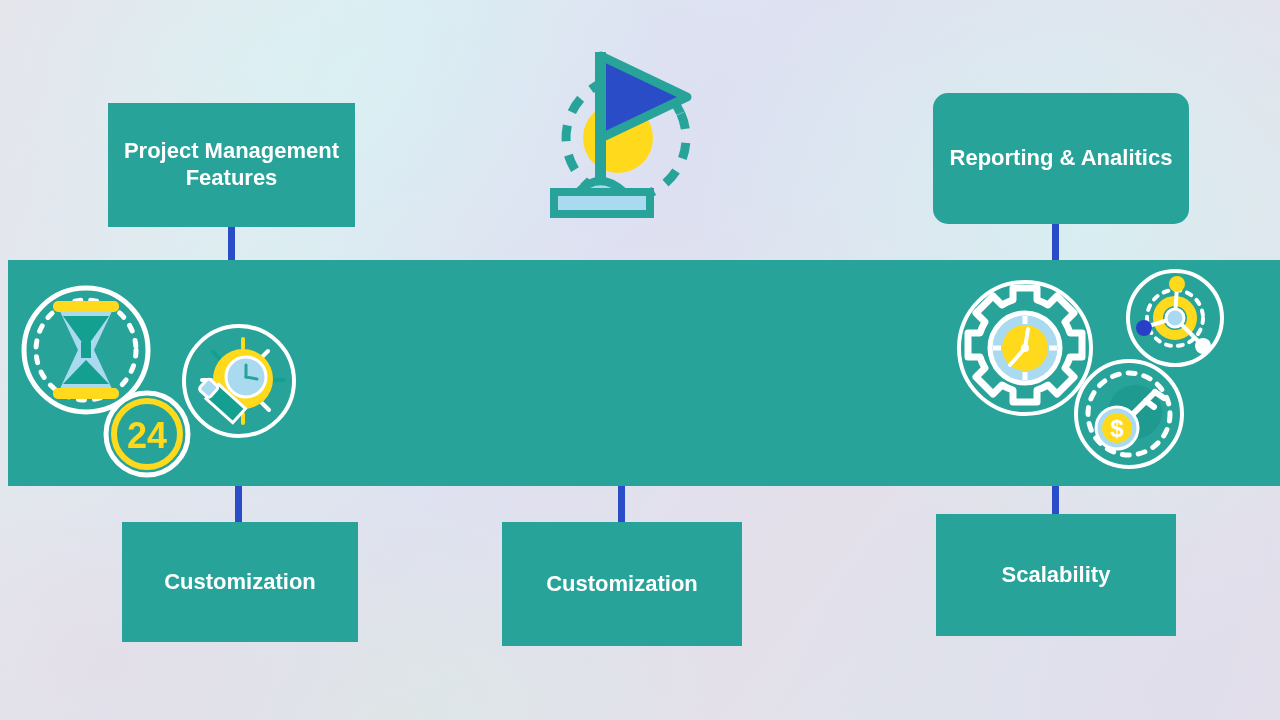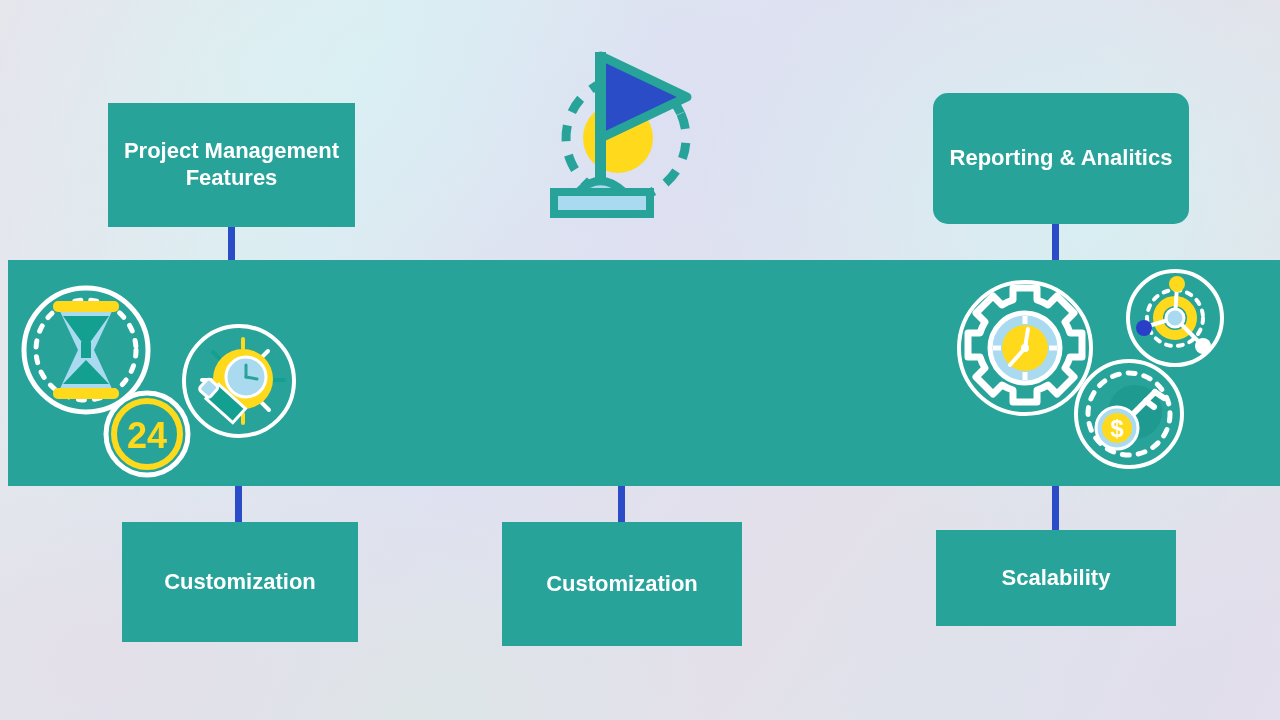--- a/index.html
+++ b/index.html
@@ -86,21 +86,21 @@
     line-height: 1.22;
   }
 
   .node-top     { font-size: 22px; }
   .node-bottom  { font-size: 22px; }
 
   #node-pm        { left: 108px;  top: 103px; width: 247px; height: 124px; }
   #node-reporting { left: 933px;  top: 93px;  width: 256px; height: 131px; border-radius: 15px; }
   #node-integr    { left: 122px;  top: 522px; width: 236px; height: 120px; }
   #node-custom    { left: 502px;  top: 522px; width: 240px; height: 124px; }
-  #node-scal      { left: 936px;  top: 530px; width: 240px; height: 96px; }
+  #node-scal      { left: 936px;  top: 514px; width: 240px; height: 122px; }
 
   
   .connector {
     position: absolute;
     background: var(--blue);
     width: 7px;
   }
   #conn-pm        { left: 228px;  top: 227px; height: 34px; }
   #conn-reporting { left: 1052px; top: 224px; height: 37px; }
   #conn-integr    { left: 235px;  top: 486px; height: 37px; }

